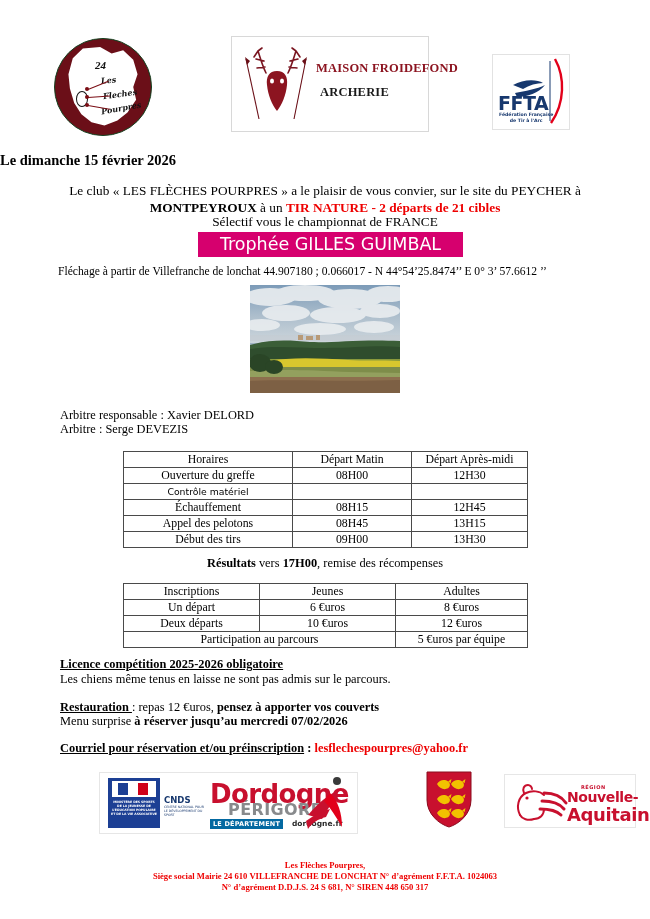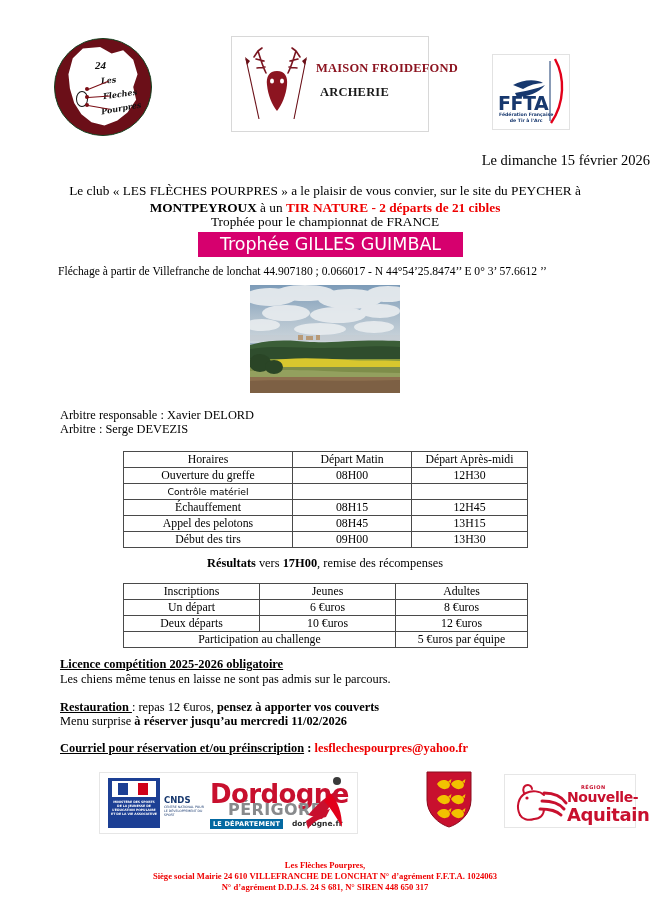--- a/index.html
+++ b/index.html
@@ -165,23 +165,23 @@
     font-size: 4.6px;
     font-weight: bold;
     color: #17386e;
     line-height: 5.6px;
   }
 
   
   .date-line {
     position: absolute;
     top: 152px; left: 0; width: 650px;
-    text-align: right;
+    text-align: left;
     font-size: 14.5px;
-    font-weight: normal;
+    font-weight: bold;
   }
   .intro {
     position: absolute;
     top: 183px; left: 40px; width: 570px;
     text-align: center;
     font-size: 13.3px;
     line-height: 16.5px;
   }
   .red-bold { color: #ee0000; font-weight: bold; }
   .bold { font-weight: bold; }
@@ -502,21 +502,21 @@
   </div>
 </div>
 
 <div class="date-line">Le dimanche 15 février 2026</div>
 
 <div class="intro">
   <span>Le club « LES FLÈCHES POURPRES » a le plaisir de vous convier, sur le site du PEYCHER à</span>
   <span class="bold">MONTPEYROUX</span><span> à un </span><span class="red-bold">TIR NATURE - 2 départs de 21 cibles</span>
 </div>
 
-<div class="selectif">Trophée pour le championnat de FRANCE</div>
+<div class="selectif">Sélectif vous le championnat de FRANCE</div>
 
 <div class="banner">Trophée GILLES GUIMBAL</div>
 
 <div class="coords">Fléchage à partir de Villefranche de lonchat 44.907180 ; 0.066017 -  N 44°54’25.8474’’   E 0° 3’ 57.6612 ’’</div>
 
 <div class="photo">
   <svg width="150" height="108" viewBox="0 0 150 108" preserveAspectRatio="none">
     <defs>
       <linearGradient id="sky" x1="0" y1="0" x2="0" y2="1">
         <stop offset="0%" stop-color="#7c9bb8"></stop>
@@ -611,36 +611,36 @@
     <td>Un départ</td>
     <td>6 €uros</td>
     <td>8 €uros</td>
   </tr>
   <tr>
     <td>Deux départs</td>
     <td>10 €uros</td>
     <td>12 €uros</td>
   </tr>
   <tr>
-    <td colspan="2">Participation au challenge</td>
+    <td colspan="2">Participation au parcours</td>
     <td>5  €uros par équipe</td>
   </tr>
 </tbody>
   </table>
 
 <div class="info licence-1">
   <span class="u-bold">Licence  compétition 2025-2026 obligatoire </span>
 </div>
 <div class="info licence-2">Les chiens même tenus en laisse ne sont pas admis sur le parcours.</div>
 
 <div class="info resto-1">
   <span class="u-bold">Restauration </span><span> : repas 12 €uros, </span><span class="bold">pensez à apporter vos couverts</span>
 </div>
 <div class="info resto-2">
-  <span>Menu surprise </span><span class="bold">à réserver jusqu’au mercredi 11/02/2026</span>
+  <span>Menu surprise </span><span class="bold">à réserver jusqu’au mercredi 07/02/2026</span>
 </div>
 
 <div class="info courriel">
   <span class="u-bold">Courriel pour réservation et/ou préinscription</span><span class="bold"> : </span><a href="#" class="email-red" style="text-decoration:none">lesflechespourpres@yahoo.fr</a>
 </div>
 
 <div class="sponsors">
 
   <div class="spon-dordogne">
     <div class="minlogo">

